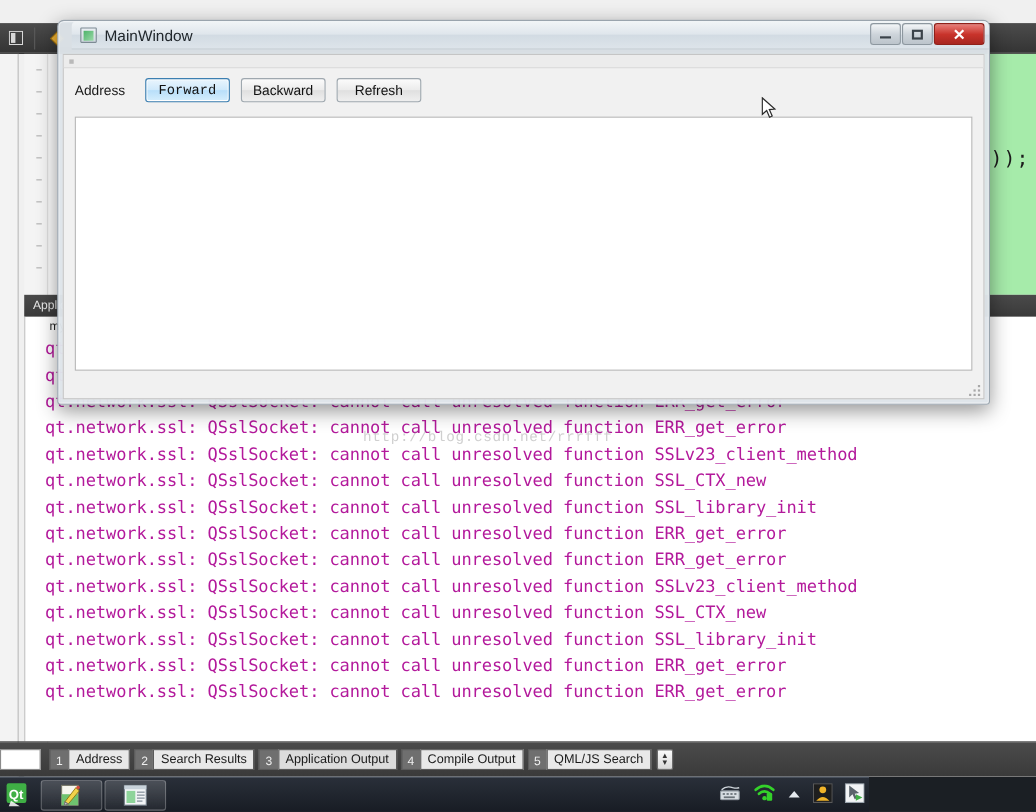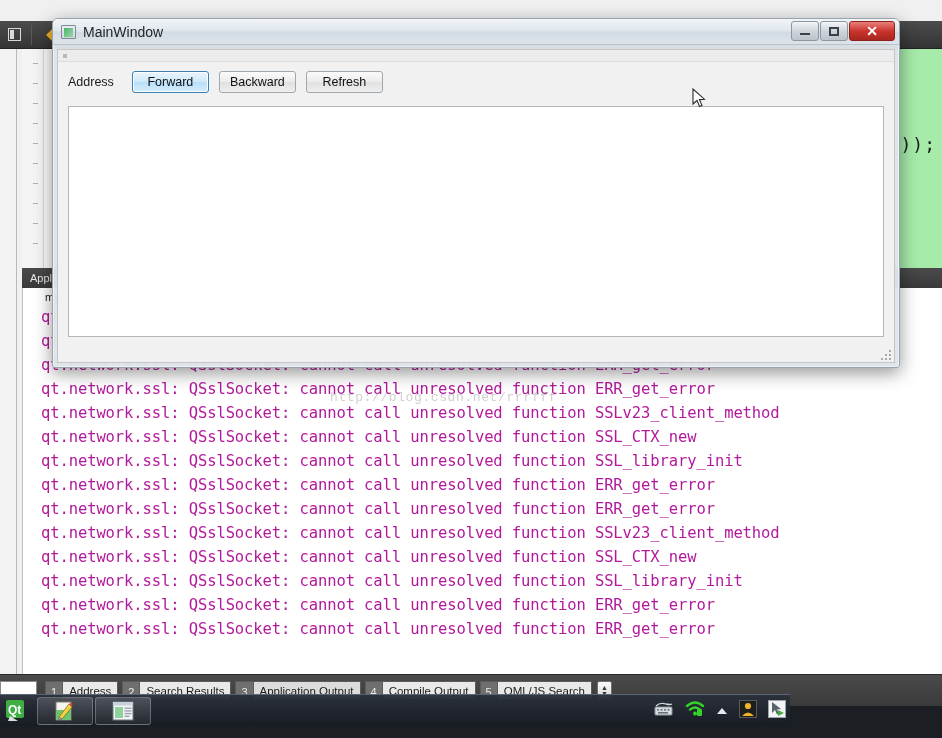--- a/index.html
+++ b/index.html
@@ -149,21 +149,21 @@
   #stab-spinner {
     width: 15px; height: 19px; margin-left: 5px;
     background: linear-gradient(to bottom, #fafafa, #d8d8d8);
     border: 1px solid #707070; border-radius: 2px;
     display: flex; flex-direction: column; align-items: center; justify-content: center;
     font-size: 7px; color: #333; line-height: 6px;
   }
 
   
   #taskbar {
-    position: absolute; left: 0; bottom: 12px; width: 790px; height: 32px;
+    position: absolute; left: 0; bottom: 0; width: 790px; height: 32px;
     background: linear-gradient(to bottom, rgba(42,48,58,.96), rgba(24,28,36,.98));
     border-top: 1px solid #5a6472;
     display: flex; align-items: center;
     z-index: 8;
   }
   #start-orb {
     width: 34px; height: 30px; margin-left: 1px;
     display: flex; align-items: center; justify-content: center;
     position: relative;
   }
@@ -186,20 +186,21 @@
     border: 1px solid #9aa4ad;
     border-radius: 6px 6px 3px 3px;
     box-shadow: 0 5px 18px rgba(0,0,0,.42), 0 0 0 1px rgba(255,255,255,.5) inset;
   }
   #dialog-titlebar {
     height: 26px; border-radius: 5px 5px 0 0;
     background: linear-gradient(to bottom, #f2f5f7 0%, #dfe6ec 48%, #d2dbe3 52%, #dde4ea 100%);
     display: flex; align-items: center; padding-left: 8px;
     position: relative;
     border-bottom: 1px solid #b8c2cb;
+    margin-left: 12px;
   }
   #dlg-icon {
     width: 15px; height: 14px; margin-right: 7px;
     background: linear-gradient(to bottom, #e9eef2, #cfd8de);
     border: 1px solid #7d8a94; border-radius: 1px;
     position: relative;
   }
   #dlg-icon::after {
     content: ""; position: absolute; left: 2px; top: 2px; width: 9px; height: 9px;
     background: linear-gradient(135deg, #4eb36a, #9ad9a8);
@@ -251,20 +252,21 @@
     height: 22px; min-width: 77px; margin-left: 10px;
     background: linear-gradient(to bottom, #fbfbfb, #ececec 48%, #e0e0e0 52%, #efefef);
     border: 1px solid #9fa8af; border-radius: 3px;
     font-size: 12.5px; color: #111;
     display: flex; align-items: center; justify-content: center;
   }
   .nav-btn.focused {
     background: linear-gradient(to bottom, #eaf5fd, #cfe9fb 48%, #b8dffa 52%, #d6eefd);
     border: 1px solid #3c7fb1;
     box-shadow: 0 0 0 1px #ffffff inset;
+    font-family: Liberation Mono, monospace;
   }
   #dlg-view {
     position: absolute; left: 10px; top: 56px; right: 10px; bottom: 25px;
     background: #ffffff; border: 1px solid #b6b6b6;
   }
   #resize-grip {
     position: absolute; right: 3px; bottom: 2px; width: 13px; height: 13px;
   }
   .grip-dot { position: absolute; width: 2px; height: 2px; background: #a8a8a8; }
 

